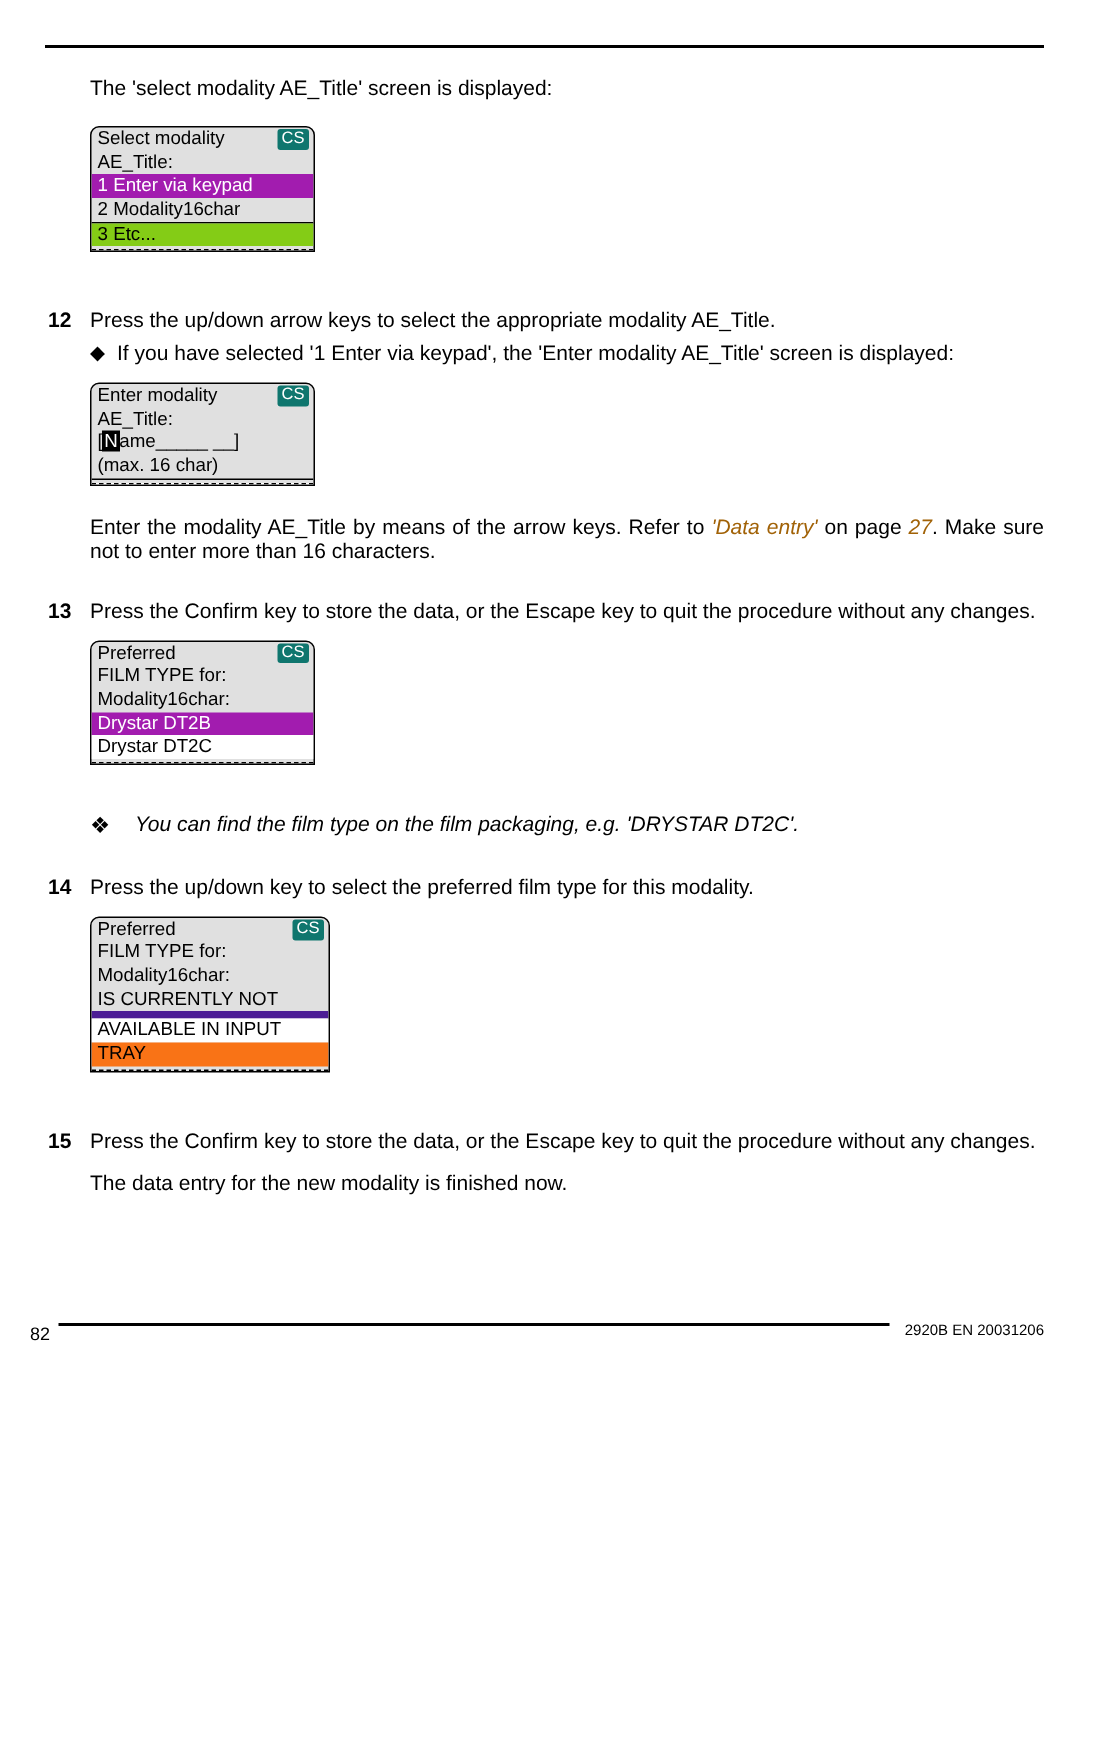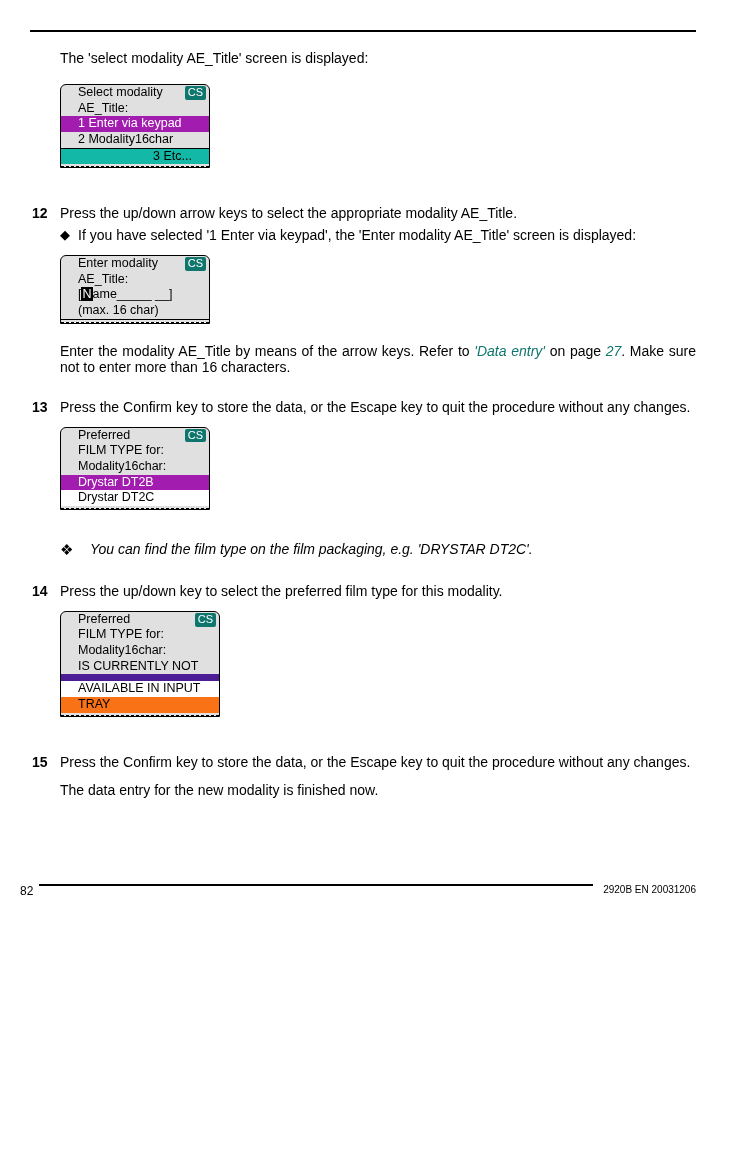--- a/index.html
+++ b/index.html
@@ -33,21 +33,21 @@
       background: #e0e0e0;
       font-family: Arial, sans-serif;
       font-size: 12.5px;
       line-height: 1.25;
       margin: 6px 0 16px 0;
       min-width: 150px;
       position: relative;
       overflow: hidden;
     }
     .lcd-row {
-      padding: 0 17px;
+      padding: 0 4px;
       white-space: nowrap;
     }
     .lcd-row.sel {
       background: #a21caf;
       color: #fff;
     }
     .lcd-cs {
       position: absolute;
       top: 1px;
       right: 3px;
@@ -88,21 +88,21 @@
     .bullet-diamond {
       width: 18px;
       flex-shrink: 0;
       font-size: 13px;
     }
     .bullet-text {
       flex: 1;
       text-align: justify;
     }
     .link {
-      color: #0f766e;
+      color: #a16207;
       font-style: italic;
     }
     .note-row {
       display: flex;
       margin: 12px 0 6px 0;
     }
     .note-sym {
       width: 30px;
       flex-shrink: 0;
       font-size: 15px;
@@ -143,21 +143,21 @@
 <div class="content">
 
   <p class="intro">The 'select modality AE_Title' screen is displayed:</p>
 
   <div class="lcd-box" style="width:150px;">
     <span class="lcd-cs">CS</span>
     <div class="lcd-row">Select modality</div>
     <div class="lcd-row">AE_Title:</div>
     <div class="lcd-row sel">1 Enter via keypad</div>
     <div class="lcd-row" style="border-bottom:1px solid #000;">2 Modality16char</div>
-    <div class="lcd-row" style="background:#14b8a6;text-align:right;">3 Etc...</div>
+    <div class="lcd-row" style="background:#84cc16;">3 Etc...</div>
     <div class="lcd-bottom-dash"></div>
   </div>
 
   <div class="step">
     <div class="step-num">12</div>
     <div class="step-body">
       <p>Press the up/down arrow keys to select the appropriate modality AE_Title.</p>
       <div class="bullet-item">
         <div class="bullet-diamond">◆</div>
         <div class="bullet-text">If you have selected '1 Enter via keypad', the 'Enter modality AE_Title' screen is displayed:</div>
@@ -203,21 +203,21 @@
   <div class="step">
     <div class="step-num">14</div>
     <div class="step-body">
       <p>Press the up/down key to select the preferred film type for this modality.</p>
 
       <div class="lcd-box" style="width:160px;">
         <span class="lcd-cs">CS</span>
         <div class="lcd-row">Preferred</div>
         <div class="lcd-row">FILM TYPE for:</div>
         <div class="lcd-row">Modality16char:</div>
-        <div class="lcd-row" style="border-bottom:7px solid #4c1d95;">IS CURRENTLY NOT</div>
+        <div class="lcd-row" style="border-bottom:5px solid #4c1d95;">IS CURRENTLY NOT</div>
         <div class="lcd-row" style="background:#fff;">AVAILABLE IN INPUT</div>
         <div class="lcd-row" style="background:#f97316;">TRAY</div>
         <div class="lcd-bottom-dash"></div>
       </div>
     </div>
   </div>
 
   <div class="step">
     <div class="step-num">15</div>
     <div class="step-body">

